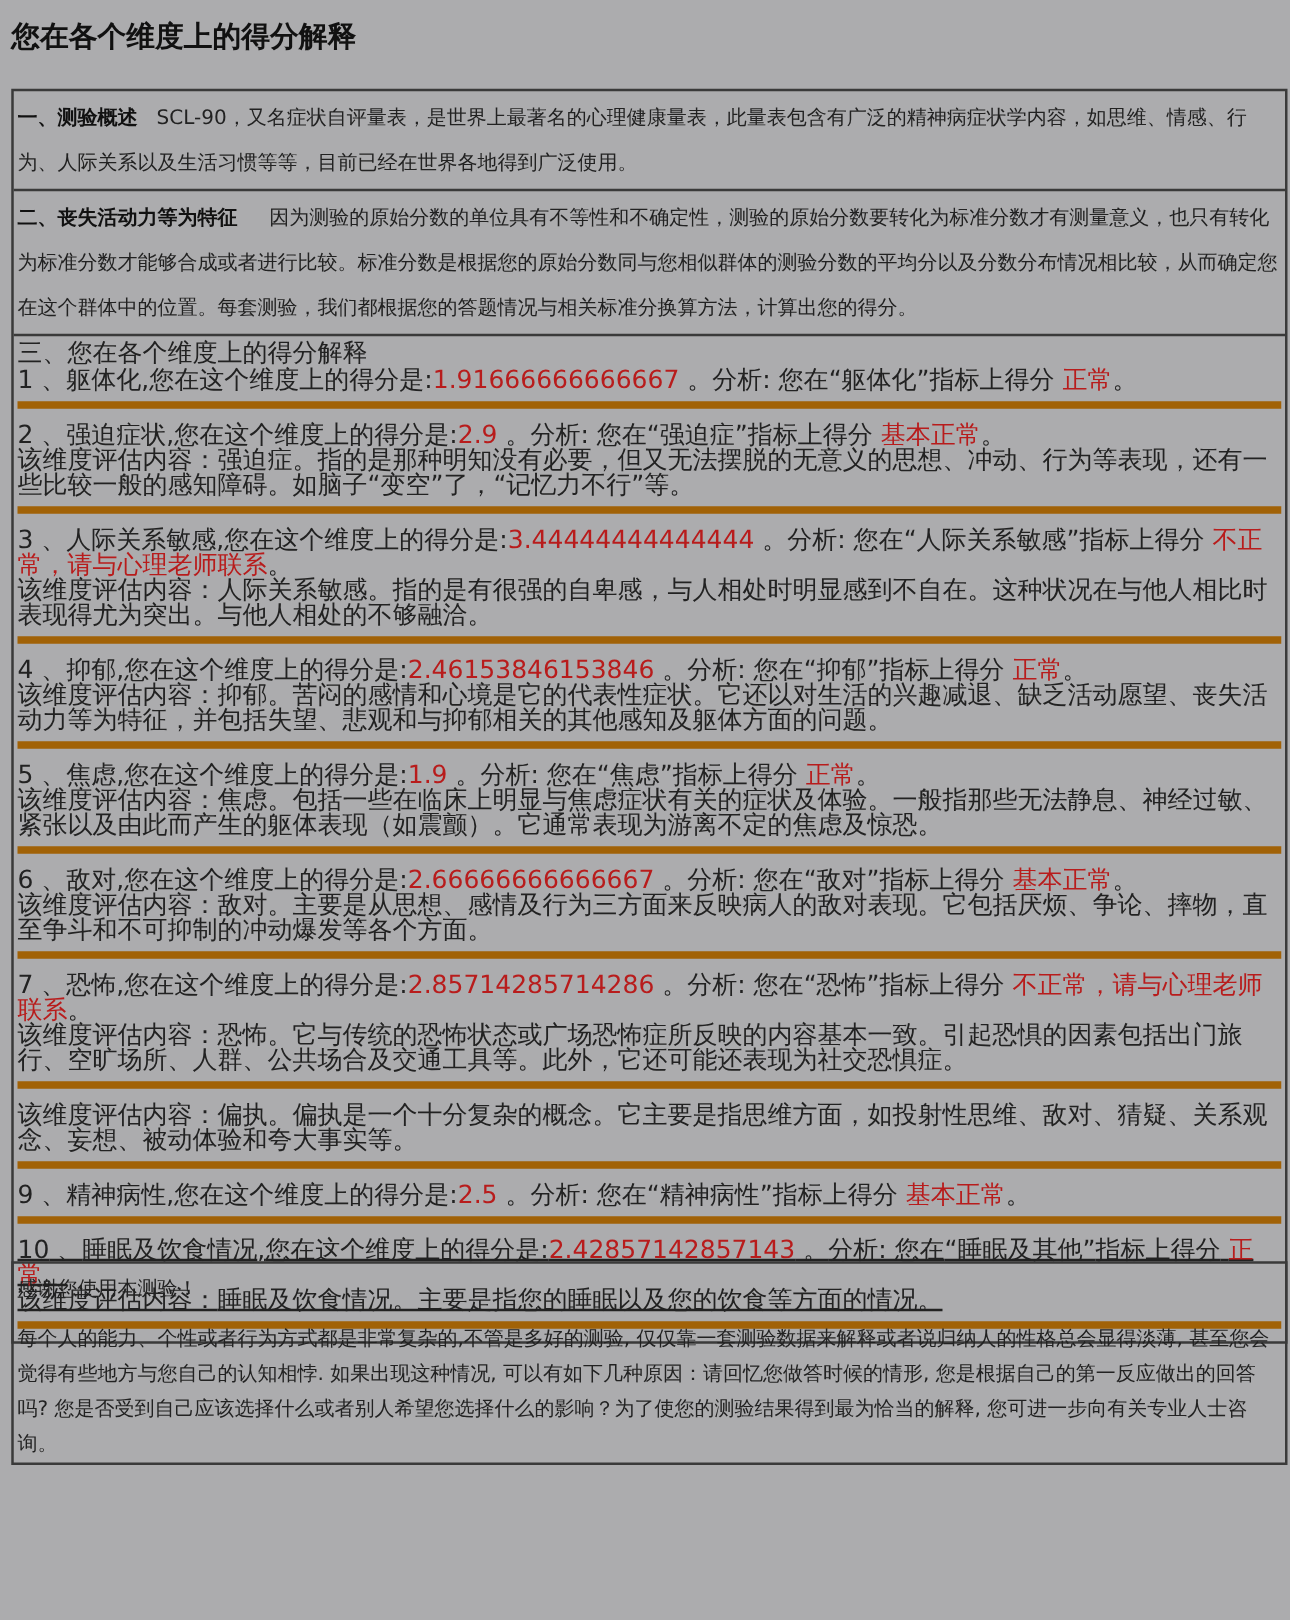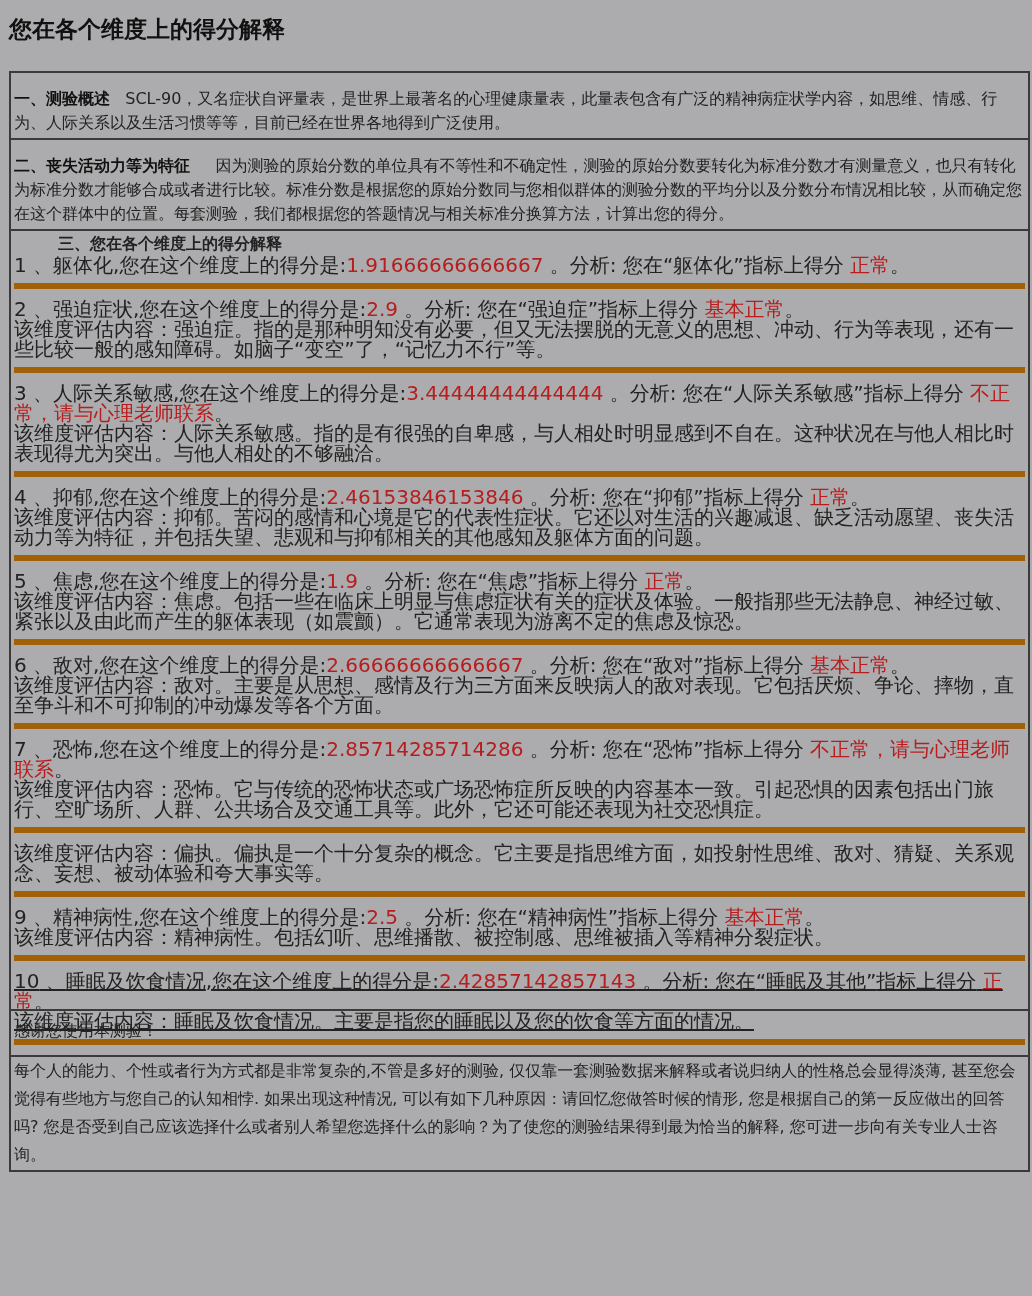--- a/index.html
+++ b/index.html
@@ -12,27 +12,27 @@
   .page-title {
     position: absolute; left: 9px; top: 14px;
     font-size: 23px; font-weight: bold; color: #111;
     letter-spacing: 0px; margin: 0; text-align: center;
   }
   .report-table {
     position: absolute; left: 9px; top: 71px; width: 1021px;
     border: 2px solid #3a3a3a; box-sizing: border-box;
   }
   .cell {
-    border-top: 2px solid #3a3a3a; padding: 14px 3px 3px 3px;
-    font-size: 16px; line-height: 24px; color: #222;
+    border-top: 2px solid #3a3a3a; padding: 3px 3px 3px 3px;
+    font-size: 16px; line-height: 36px; color: #222;
   }
   .cell:first-child { border-top: none; }
   .cell b { font-weight: bold; color: #111; }
   .dims-cell { padding: 2px 3px 10px 3px; line-height: 20px; }
-  .dims-title { font-weight: bold; font-size: 16px; line-height: 22px; margin-left: 44px; }
+  .dims-title { font-weight: normal; font-size: 20px; line-height: 22px; }
   .dim {
     padding: 0 0 8px 0; border-bottom: 6px solid #a16207; margin-bottom: 10px;
     font-size: 20px; line-height: 20px;
   }
   .dim:last-child { margin-bottom: 0; text-decoration: underline; }
   .red { color: #b81c1c; }
   .thanks-table {
     position: absolute; left: 9px; top: 1009px; width: 1021px; height: 163px;
     border: 2px solid #3a3a3a; box-sizing: border-box; padding: 6px 3px;
     font-size: 16px; line-height: 28px; color: #222;
@@ -80,21 +80,20 @@
         </div>
         <div class="dim">
           <div><span>7</span> 、<span>恐怖</span>,<span>您在这个维度上的得分是:</span><span class="red">2.85714285714286</span> 。<span>分析: 您在</span><span>“恐怖”</span><span>指标上得分</span> <span class="red">不正常，请与心理老师联系</span>。</div>
           <div><span>该维度评估内容：</span><span>恐怖。它与传统的恐怖状态或广场恐怖症所反映的内容基本一致。引起恐惧的因素包括出门旅行、空旷场所、人群、公共场合及交通工具等。此外，它还可能还表现为社交恐惧症。</span></div>
         </div>
         <div class="dim">
           <div><span>该维度评估内容：</span><span>偏执。偏执是一个十分复杂的概念。它主要是指思维方面，如投射性思维、敌对、猜疑、关系观念、妄想、被动体验和夸大事实等。</span></div>
         </div>
         <div class="dim">
           <div><span>9</span> 、<span>精神病性</span>,<span>您在这个维度上的得分是:</span><span class="red">2.5</span> 。<span>分析: 您在</span><span>“精神病性”</span><span>指标上得分</span> <span class="red">基本正常</span>。</div>
-          <div><span>该维度评估内容：</span><span>精神病性。包括幻听、思维播散、被控制感、思维被插入等精神分裂症状。</span></div>
         </div>
         <div class="dim">
           <div><span>10</span> 、<span>睡眠及饮食情况</span>,<span>您在这个维度上的得分是:</span><span class="red">2.42857142857143</span> 。<span>分析: 您在</span><span>“睡眠及其他”</span><span>指标上得分</span> <span class="red">正常</span>。</div>
           <div><span>该维度评估内容：</span><span>睡眠及饮食情况。主要是指您的睡眠以及您的饮食等方面的情况。</span></div>
         </div>
       </div>
   </div>
 </div>
 
 <div class="thanks-table">

